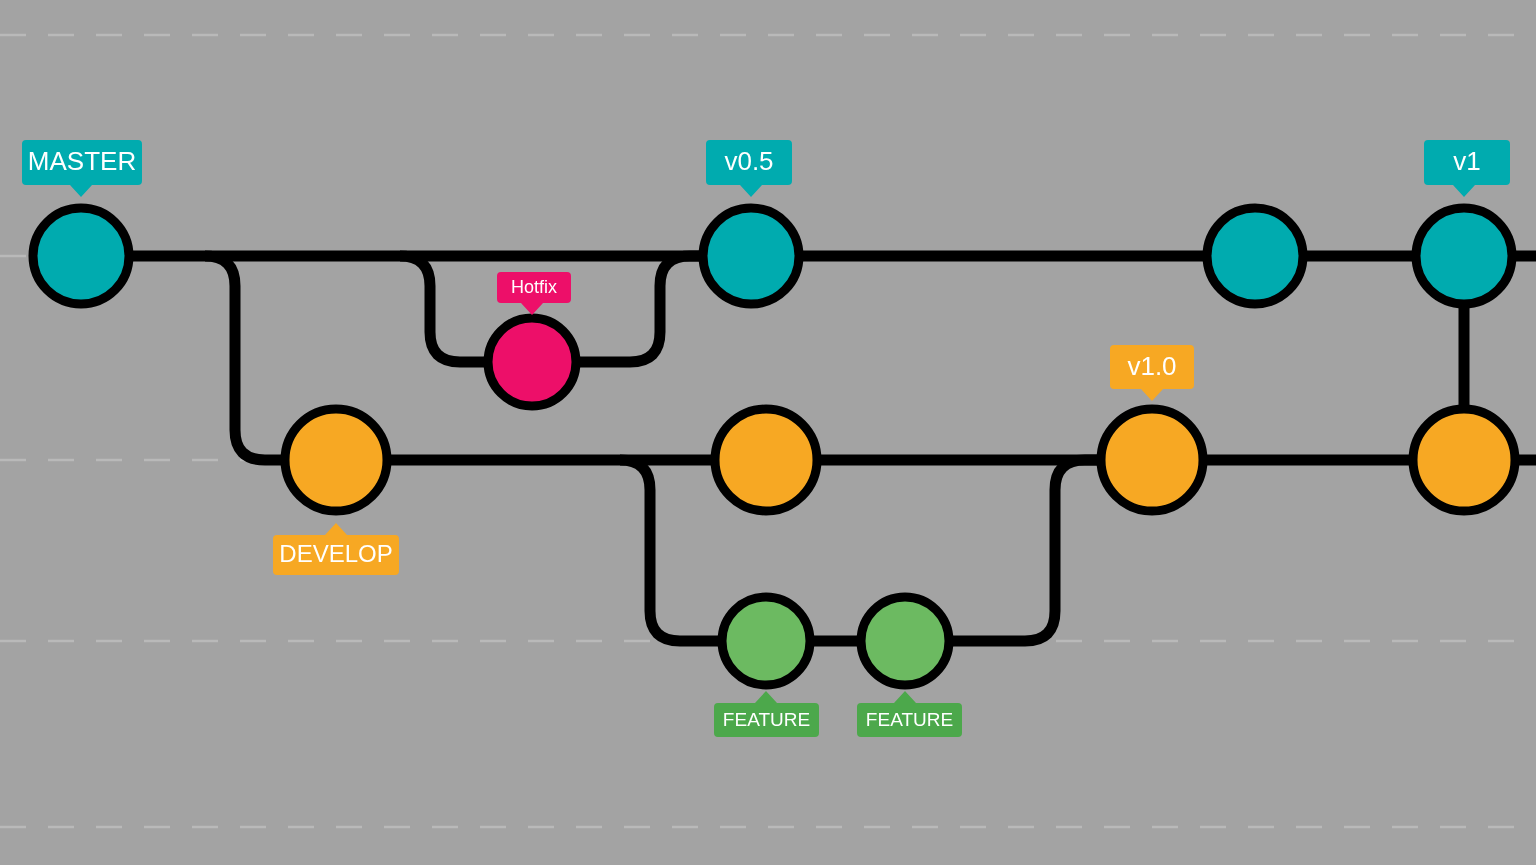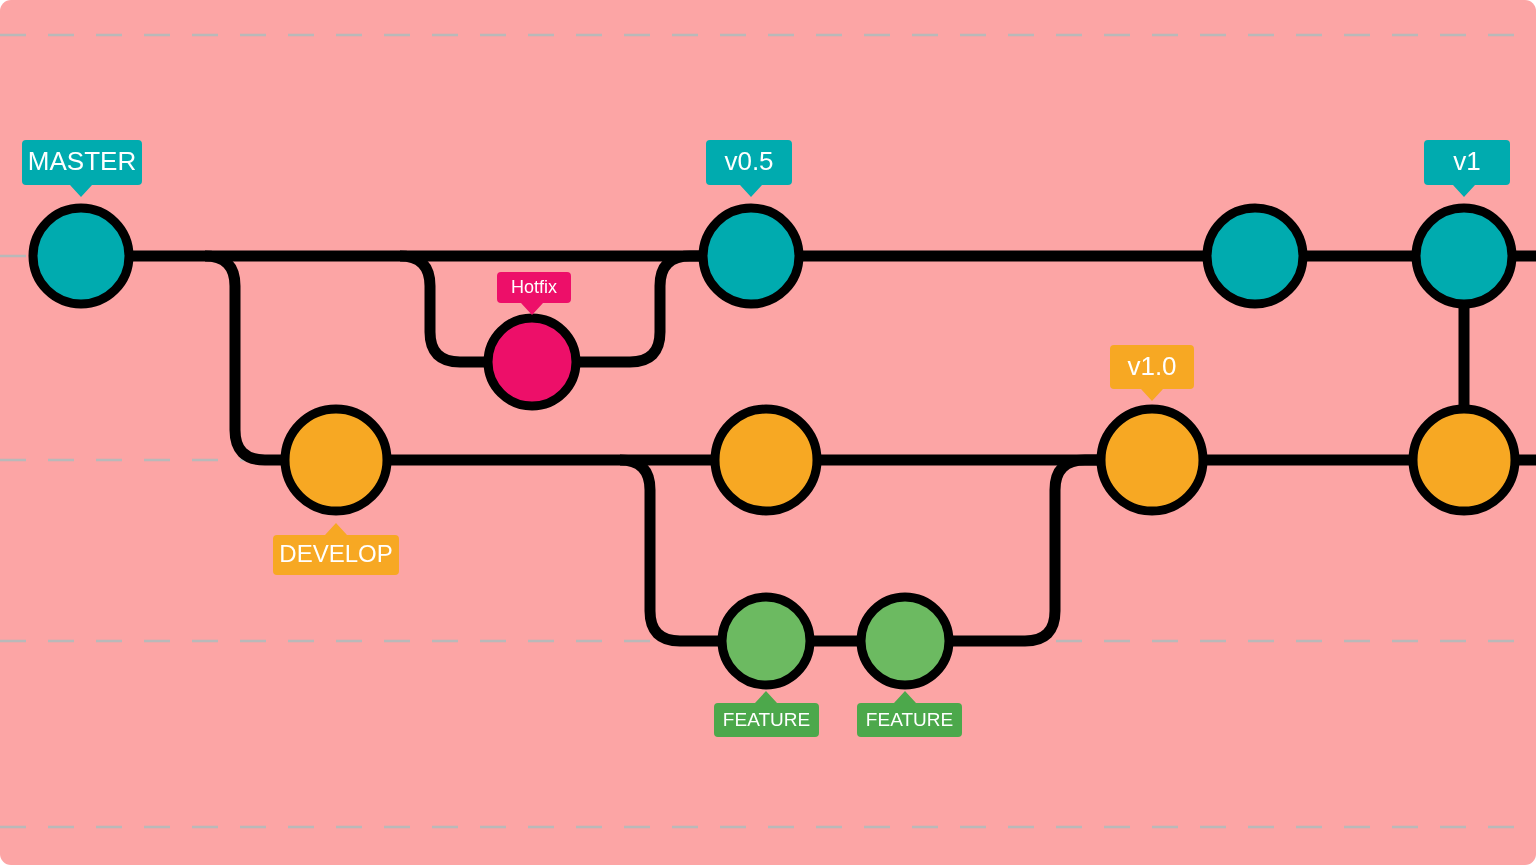--- a/index.html
+++ b/index.html
@@ -11,22 +11,21 @@
   body {
     width: 1536px;
     height: 865px;
     overflow: hidden;
     font-family: "Liberation Sans", sans-serif;
   }
   #diagram-root {
     position: relative;
     width: 1536px;
     height: 865px;
-    background: #fca5a5;
-    border-radius: 11px;
+    background: #a3a3a3;
   }
   svg.canvas {
     position: absolute;
     top: 0;
     left: 0;
     width: 1536px;
     height: 865px;
     display: block;
   }
   .guide-line {

